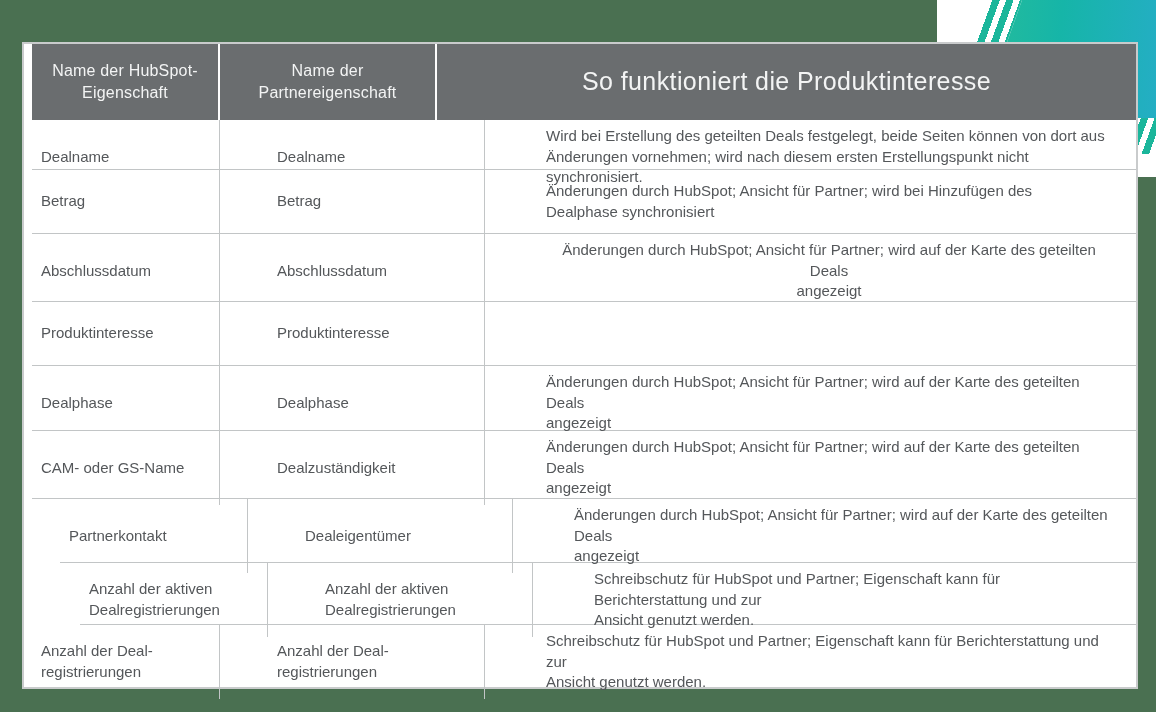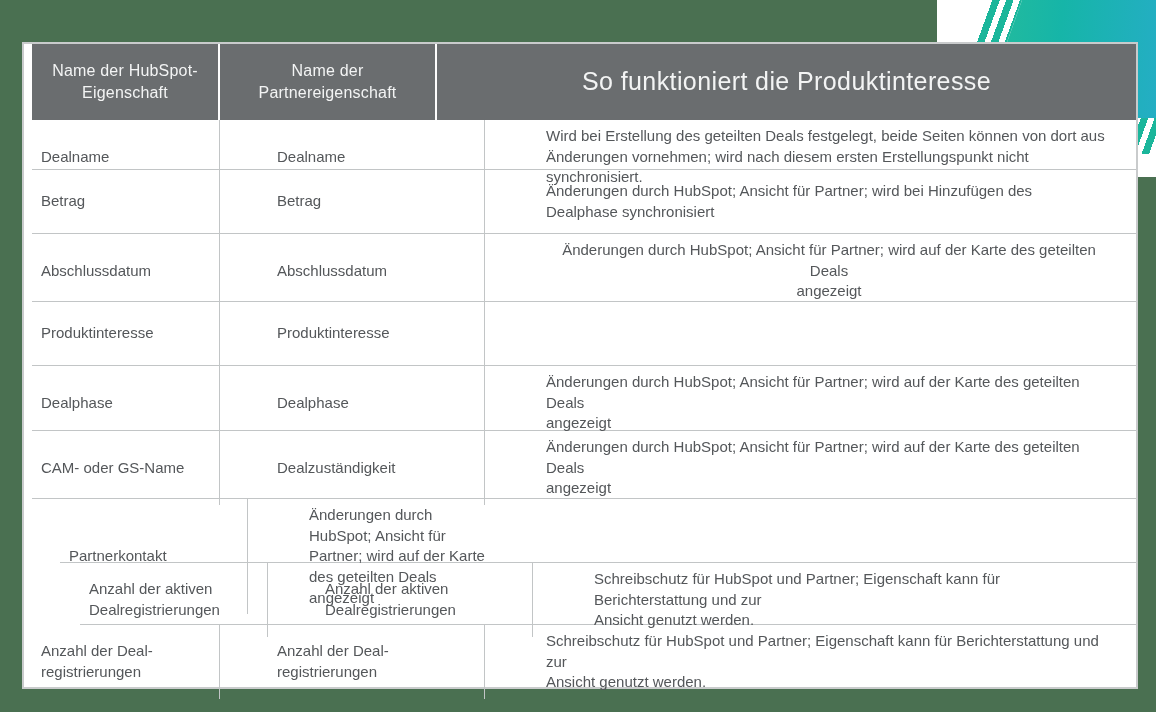--- a/index.html
+++ b/index.html
@@ -136,20 +136,21 @@
 angezeigt</div>
   </div>
   <div class="tr">
     <div class="td td-partner">CAM- oder GS-Name</div>
     <div class="td td-hubspot">Dealzuständigkeit</div>
     <div class="td td-sync">Änderungen durch HubSpot; Ansicht für Partner; wird auf der Karte des geteilten Deals
 angezeigt</div>
   </div>
   <div class="tr">
     <div class="td td-hubspot">Partnerkontakt</div>
+    <div class="td td-partner">Dealeigentümer</div>
     <div class="td td-sync">Änderungen durch HubSpot; Ansicht für Partner; wird auf der Karte des geteilten Deals
 angezeigt</div>
   </div>
   <div class="tr">
     <div class="td td-hubspot">Anzahl der aktiven
 Dealregistrierungen</div>
     <div class="td td-partner">Anzahl der aktiven
 Dealregistrierungen</div>
     <div class="td td-sync">Schreibschutz für HubSpot und Partner; Eigenschaft kann für Berichterstattung und zur
 Ansicht genutzt werden.</div>

